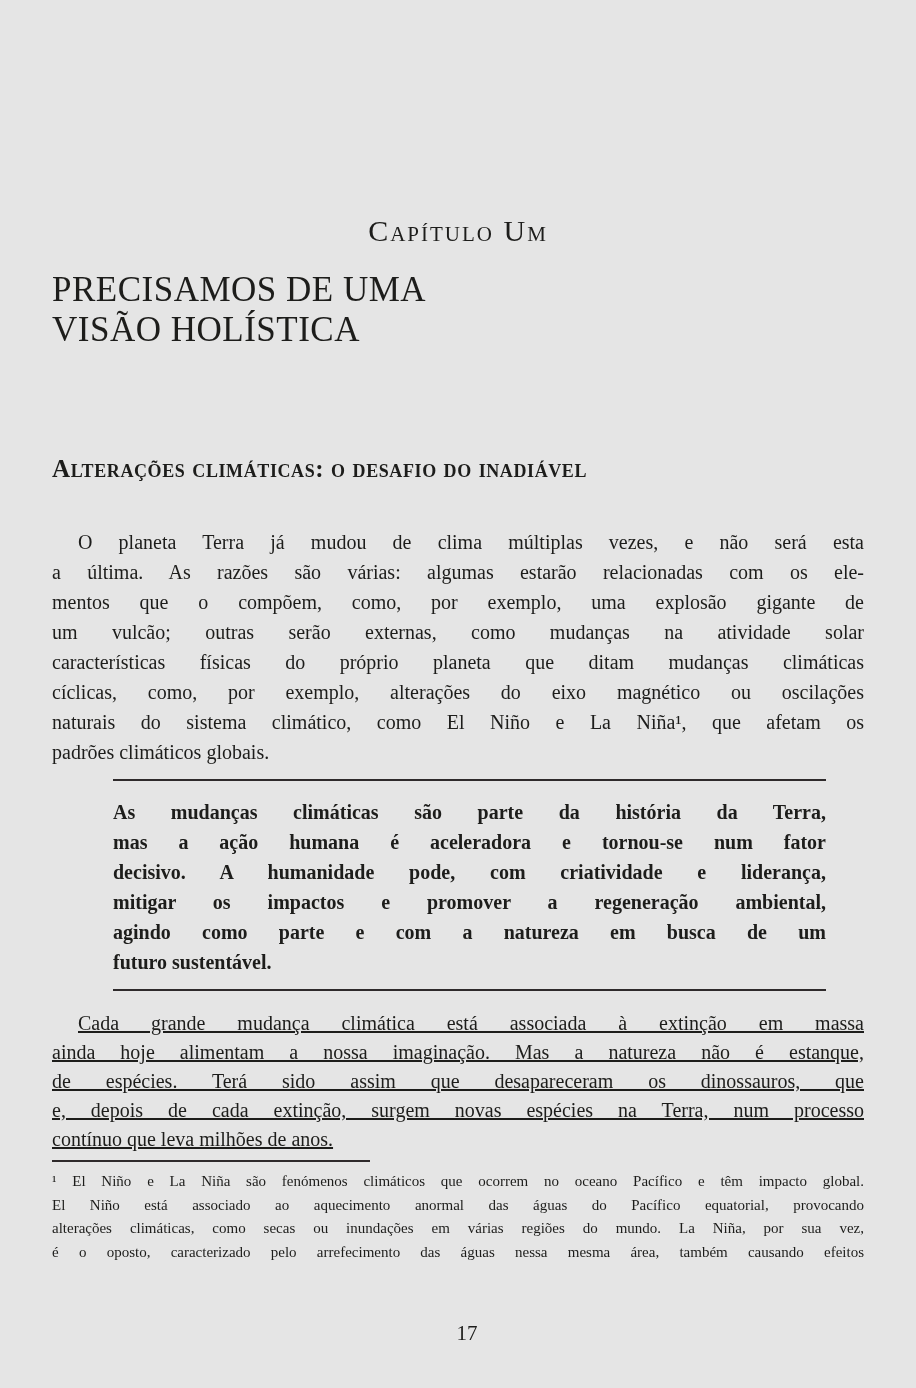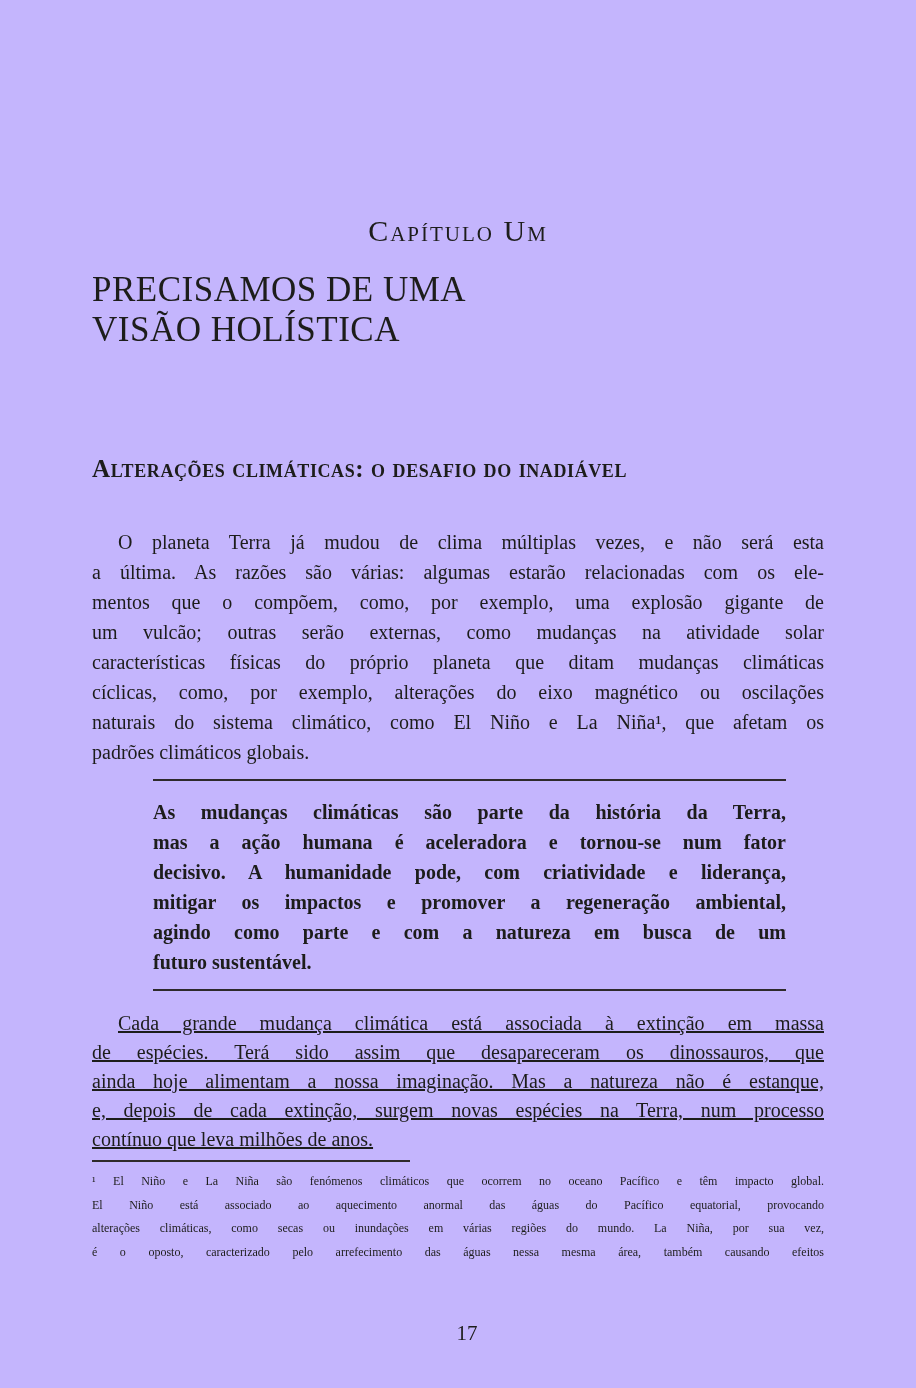--- a/index.html
+++ b/index.html
@@ -5,22 +5,22 @@
   html, body {
     margin: 0;
     padding: 0;
     background: #ffffff;
   }
   .page {
     position: relative;
     width: 916px;
     height: 1388px;
     box-sizing: border-box;
-    padding: 0 92px;
-    background: #c4b5fd;
+    padding: 0 52px;
+    background: #e5e5e5;
     color: #1d1d1b;
     font-family: "Liberation Serif", "DejaVu Serif", serif;
     overflow: hidden;
   }
   .kicker {
     margin-top: 216px;
     text-align: center;
     font-variant: small-caps;
     font-size: 30px;
     line-height: 1;
@@ -67,21 +67,21 @@
     padding: 16px 0 12px 0;
   }
   .footnote-rule {
     width: 318px;
     height: 2px;
     background: #2e2a2b;
     margin-top: 6px;
   }
   .footnote {
     margin-top: 8px;
-    font-size: 12px;
+    font-size: 15px;
     line-height: 23.5px;
   }
   .page-number {
     position: absolute;
     left: 18px;
     right: 0;
     bottom: 42px;
     text-align: center;
     font-size: 21px;
   }
@@ -119,22 +119,22 @@
         <div class="tline jline">decisivo. A humanidade pode, com criatividade e liderança,</div>
         <div class="tline jline">mitigar os impactos e promover a regeneração ambiental,</div>
         <div class="tline jline">agindo como parte e com a natureza em busca de um</div>
         <div class="tline lline">futuro sustentável.</div>
       </div>
     <div class="quote-rule"></div>
   </figure>
 
   <div class="body-para para2 indent-first">
       <div class="tline jline">Cada grande mudança climática está associada à extinção em massa</div>
+      <div class="tline jline">ainda hoje alimentam a nossa imaginação. Mas a natureza não é estanque,</div>
       <div class="tline jline">de espécies. Terá sido assim que desapareceram os dinossauros, que</div>
-      <div class="tline jline">ainda hoje alimentam a nossa imaginação. Mas a natureza não é estanque,</div>
       <div class="tline jline">e, depois de cada extinção, surgem novas espécies na Terra, num processo</div>
       <div class="tline lline">contínuo que leva milhões de anos.</div>
     </div>
 
   <div class="footnote-rule"></div>
 
   <div class="footnote">
       <div class="tline jline">¹ El Niño e La Niña são fenómenos climáticos que ocorrem no oceano Pacífico e têm impacto global.</div>
       <div class="tline jline">El Niño está associado ao aquecimento anormal das águas do Pacífico equatorial, provocando</div>
       <div class="tline jline">alterações climáticas, como secas ou inundações em várias regiões do mundo. La Niña, por sua vez,</div>

